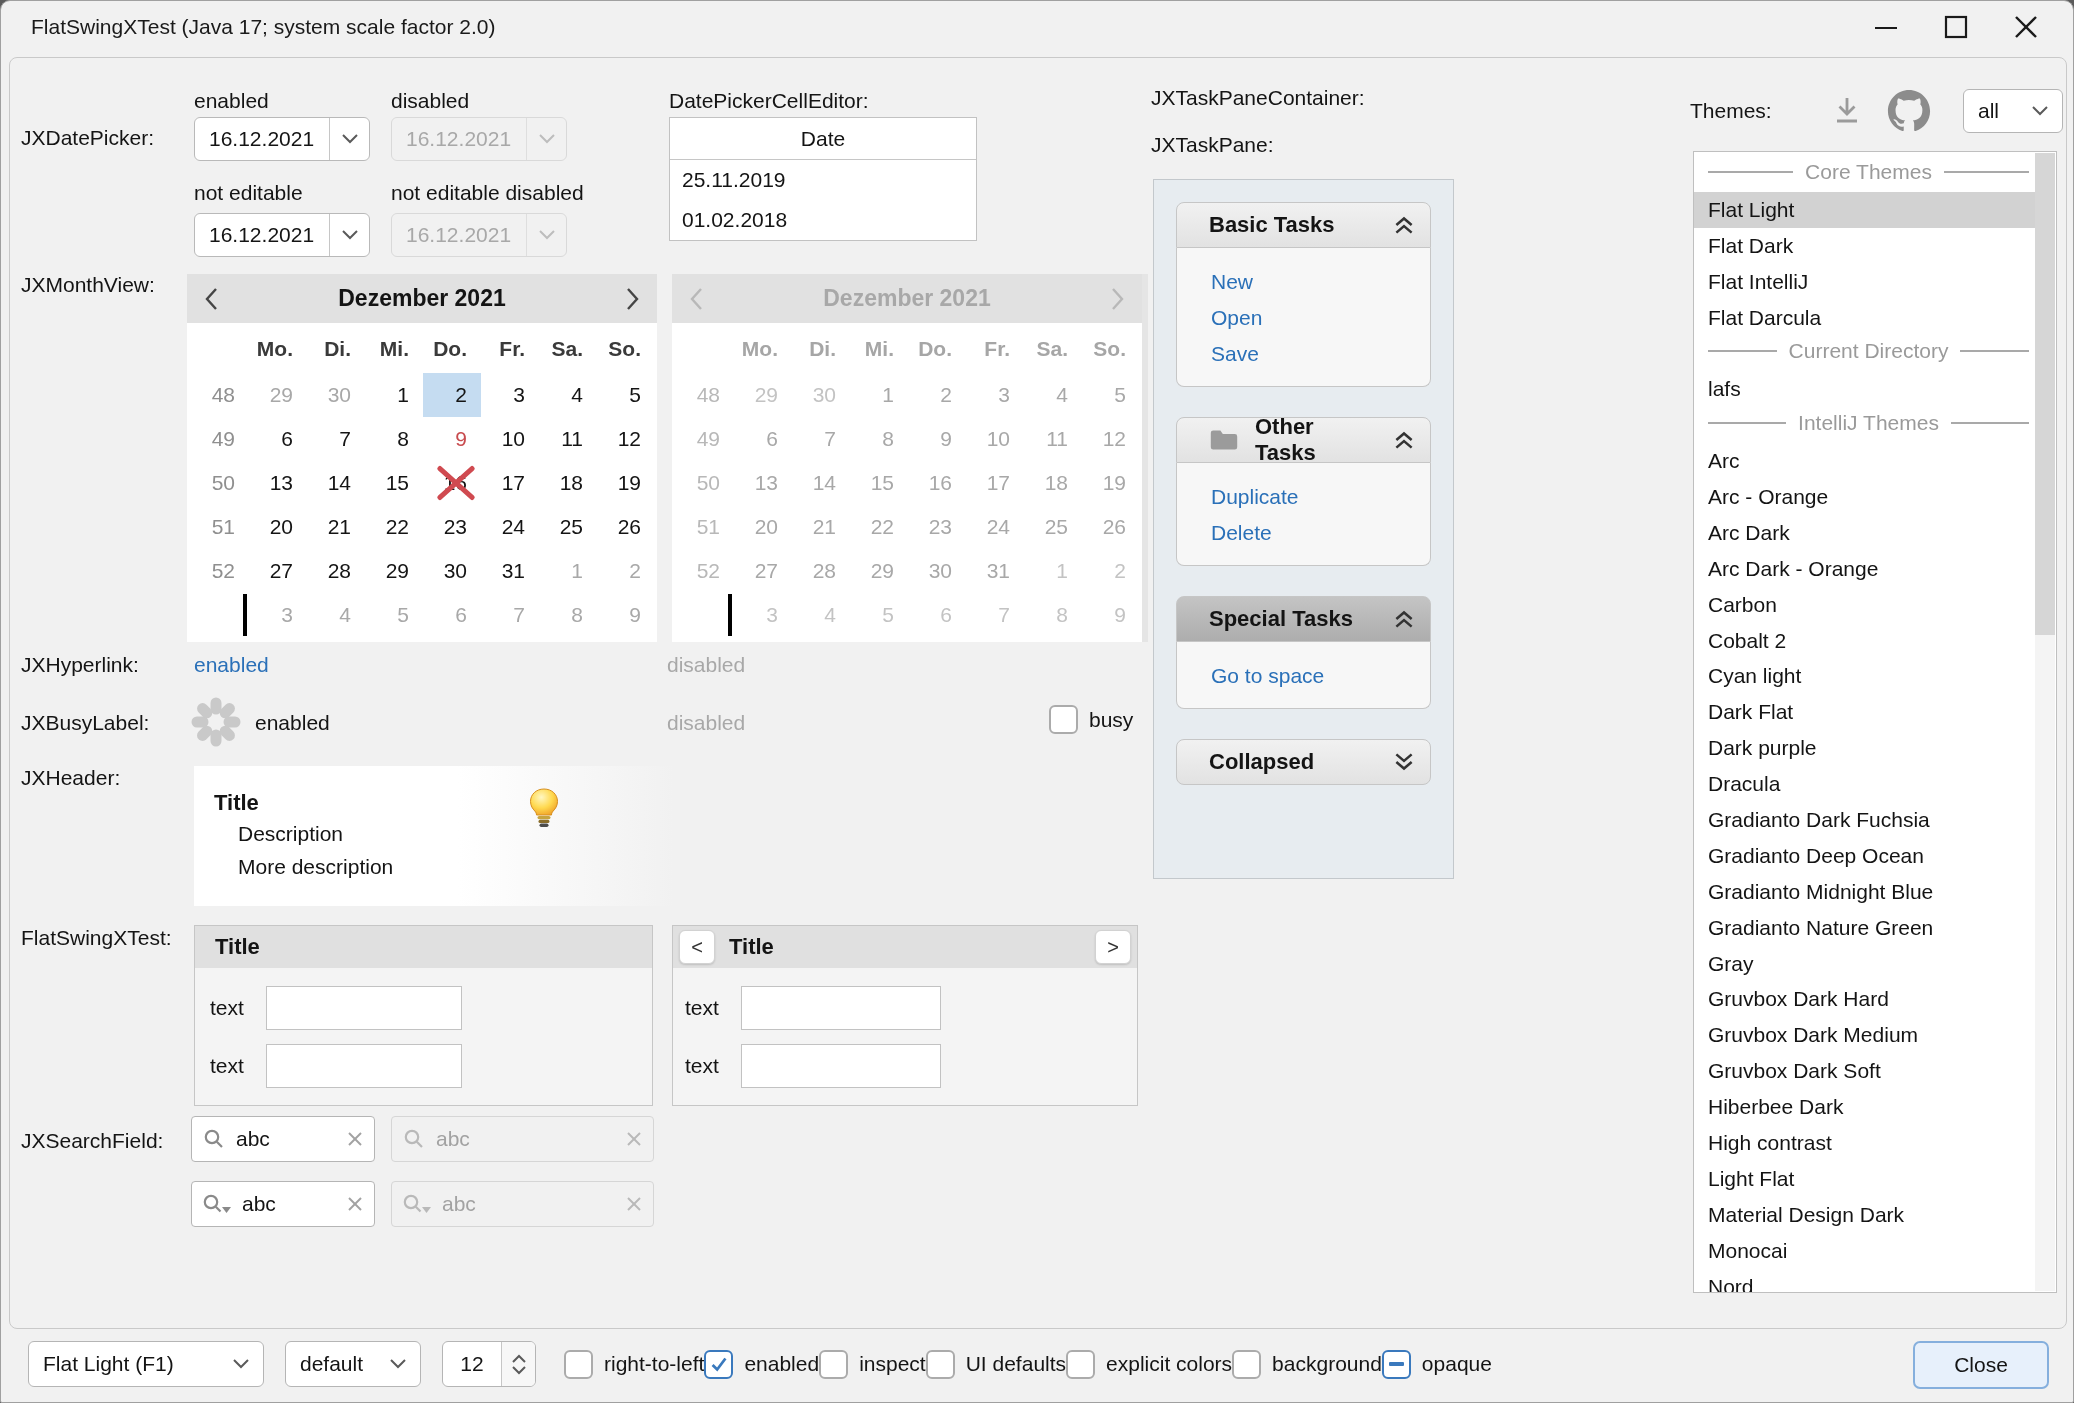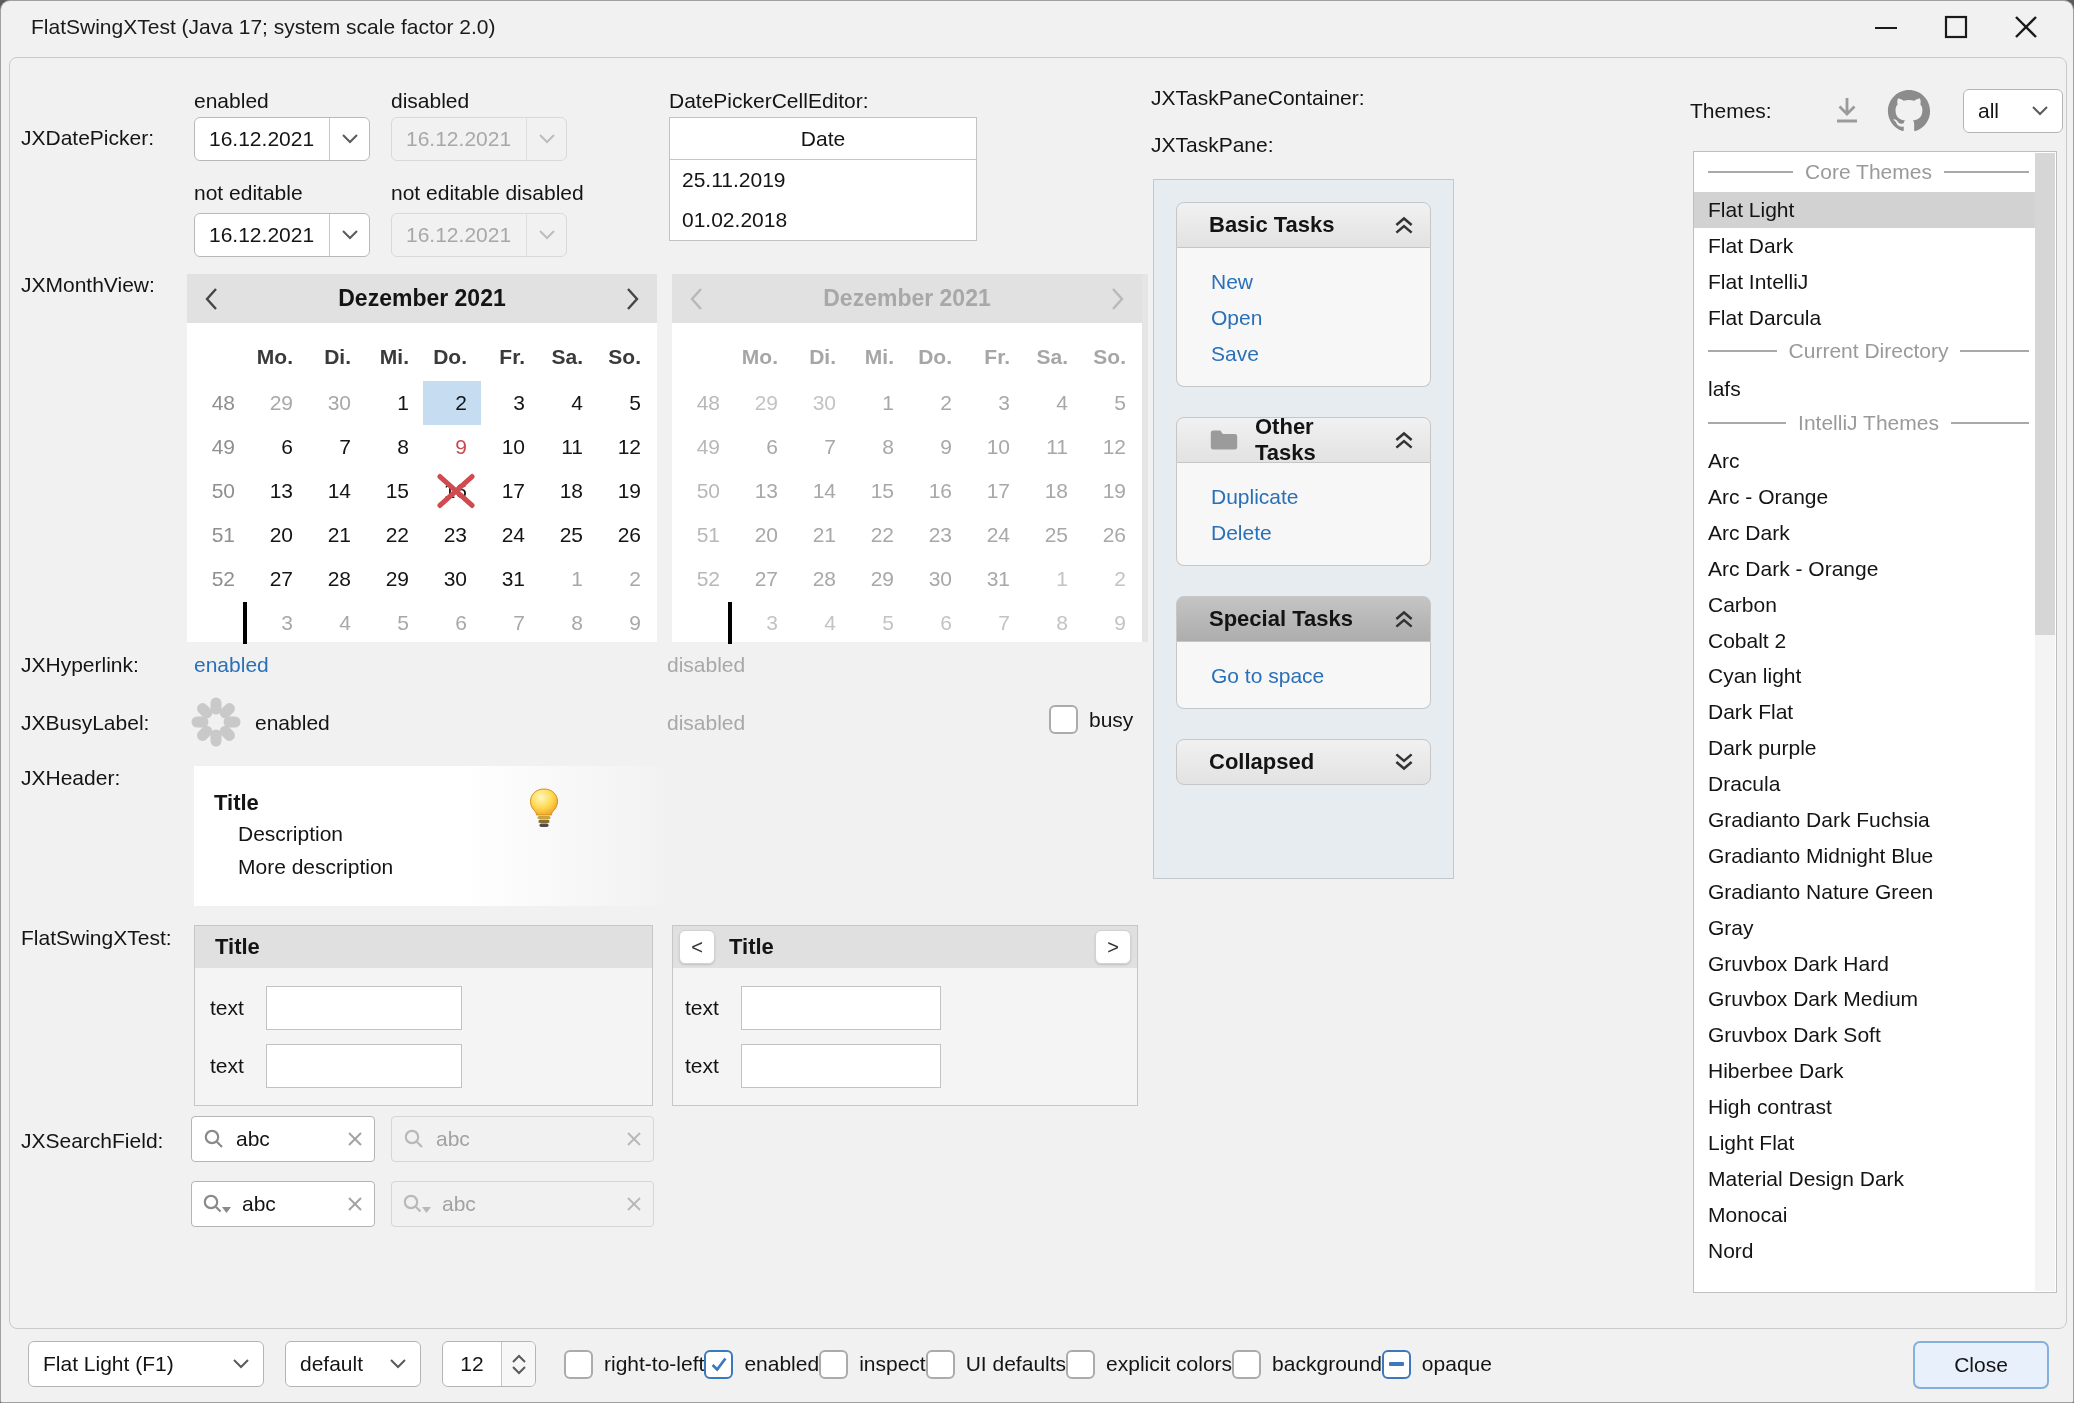--- a/index.html
+++ b/index.html
@@ -38,21 +38,21 @@
   .dt-head { height:42px; display:flex; align-items:center; justify-content:center; border-bottom:1px solid #c6c6c6; }
   .dt-row { height:40px; display:flex; align-items:center; padding-left:12px; }
 
   
   .monthview { position:absolute; width:470px; }
   .mv-header { height:49px; background:#e1e1e1; display:flex; align-items:center;
                justify-content:space-between; padding:0 16px; }
   .mv-title { font-weight:bold; font-size:23px; }
   .monthview.disabled .mv-title { color:#a8a8a8; }
   .monthview.disabled .mv-header svg polyline { stroke:#b8b8b8; }
-  .mv-body { background:#fff; padding-top:14px; height:319px; }
+  .mv-body { background:#fff; padding-top:6px; height:319px; }
   .mv-grid { display:grid; grid-template-columns:62px repeat(7,58px); grid-auto-rows:44px; }
   .mv-grid .mv-cell { display:flex; align-items:center; justify-content:flex-end; padding-right:14px; }
   .mv-grid .dh { font-weight:bold; color:#3a3a3a; height:40px; }
   .mv-grid .wk { color:#8f8f8f; position:relative; }
   .mv-grid .day.muted { color:#a8a8a8; }
   .mv-grid .day.sel { background:#c5dcf1; }
   .mv-grid .day.flag { color:#c84b4e; }
   .monthview.disabled .mv-grid .day { color:#a8a8a8; }
   .monthview.disabled .mv-grid .day.muted { color:#c3c3c3; }
   .monthview.disabled .mv-grid .dh { color:#a6a6a6; }
@@ -631,20 +631,21 @@
         <div class="titem">Arc - Orange</div>
         <div class="titem">Arc Dark</div>
         <div class="titem">Arc Dark - Orange</div>
         <div class="titem">Carbon</div>
         <div class="titem">Cobalt 2</div>
         <div class="titem">Cyan light</div>
         <div class="titem">Dark Flat</div>
         <div class="titem">Dark purple</div>
         <div class="titem">Dracula</div>
         <div class="titem">Gradianto Dark Fuchsia</div>
+        <div class="titem">Gradianto Deep Ocean</div>
         <div class="titem">Gradianto Midnight Blue</div>
         <div class="titem">Gradianto Nature Green</div>
         <div class="titem">Gray</div>
         <div class="titem">Gruvbox Dark Hard</div>
         <div class="titem">Gruvbox Dark Medium</div>
         <div class="titem">Gruvbox Dark Soft</div>
         <div class="titem">Hiberbee Dark</div>
         <div class="titem">High contrast</div>
         <div class="titem">Light Flat</div>
         <div class="titem">Material Design Dark</div>

